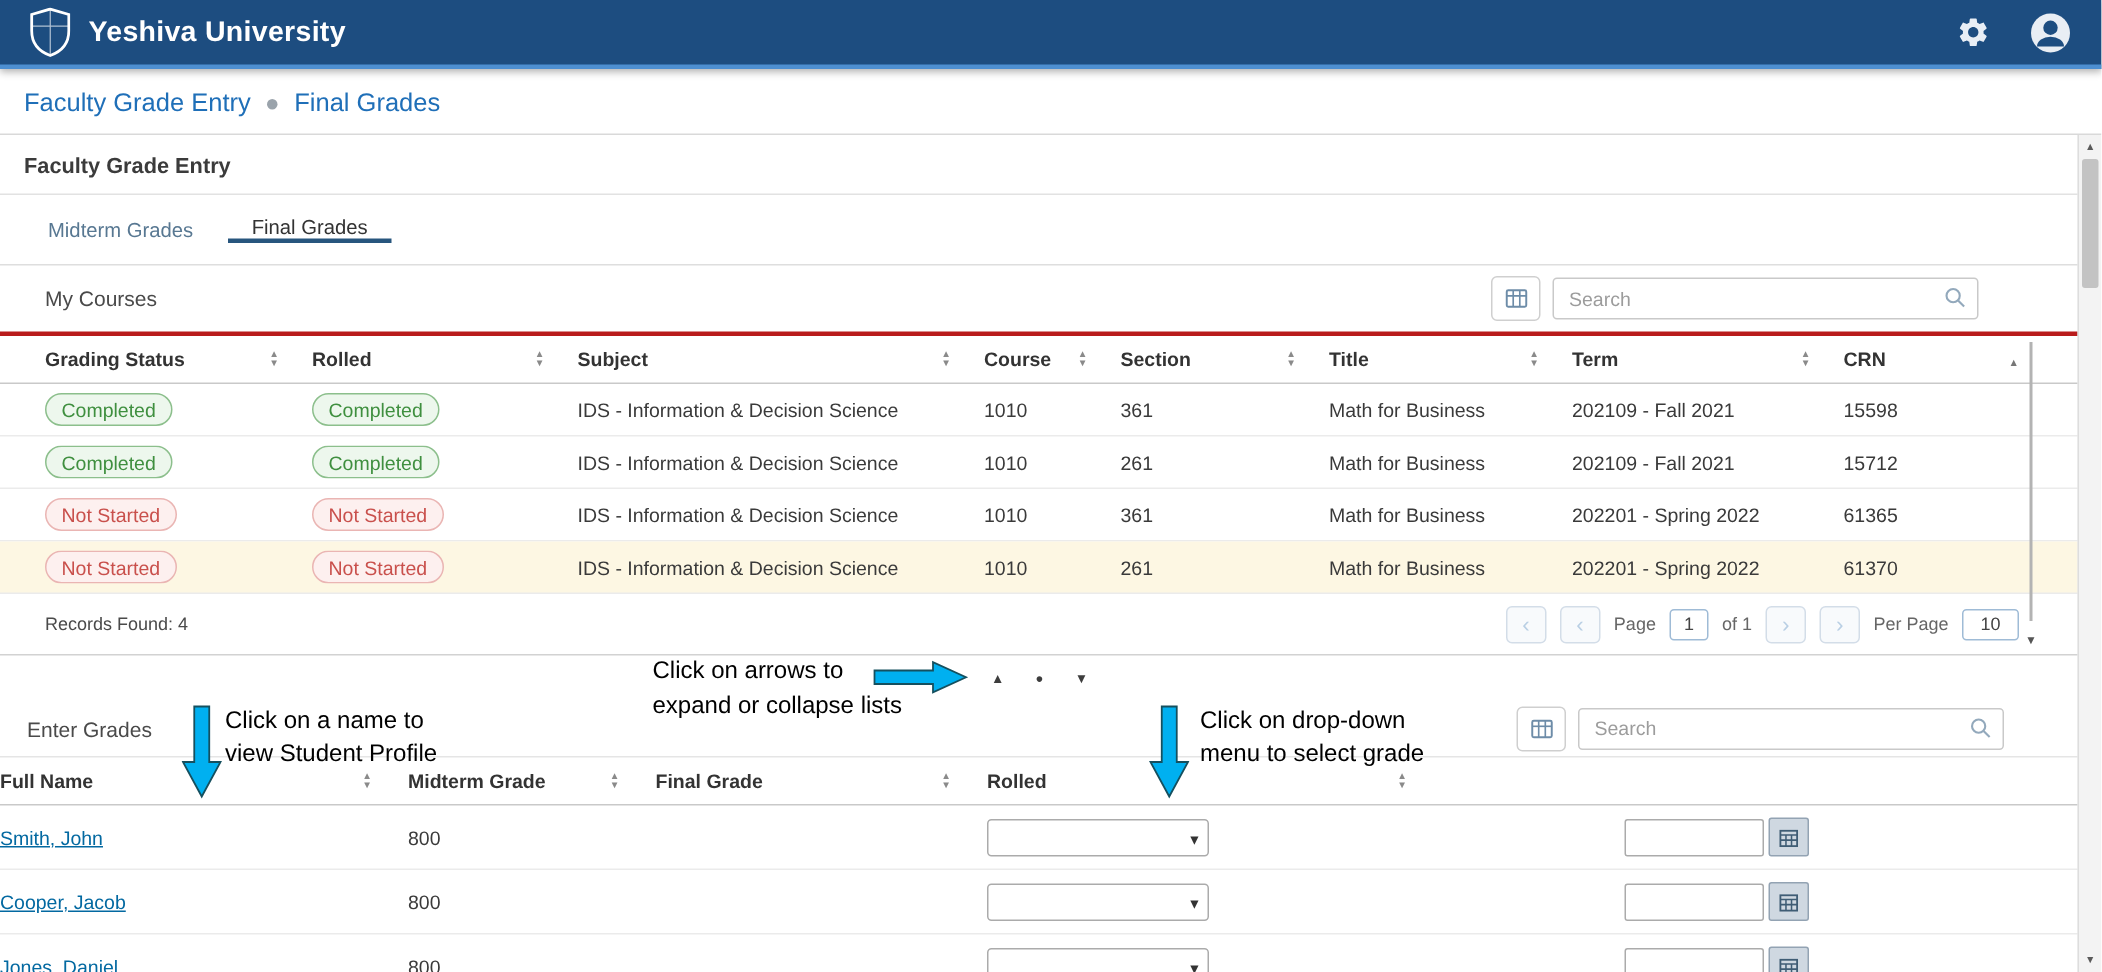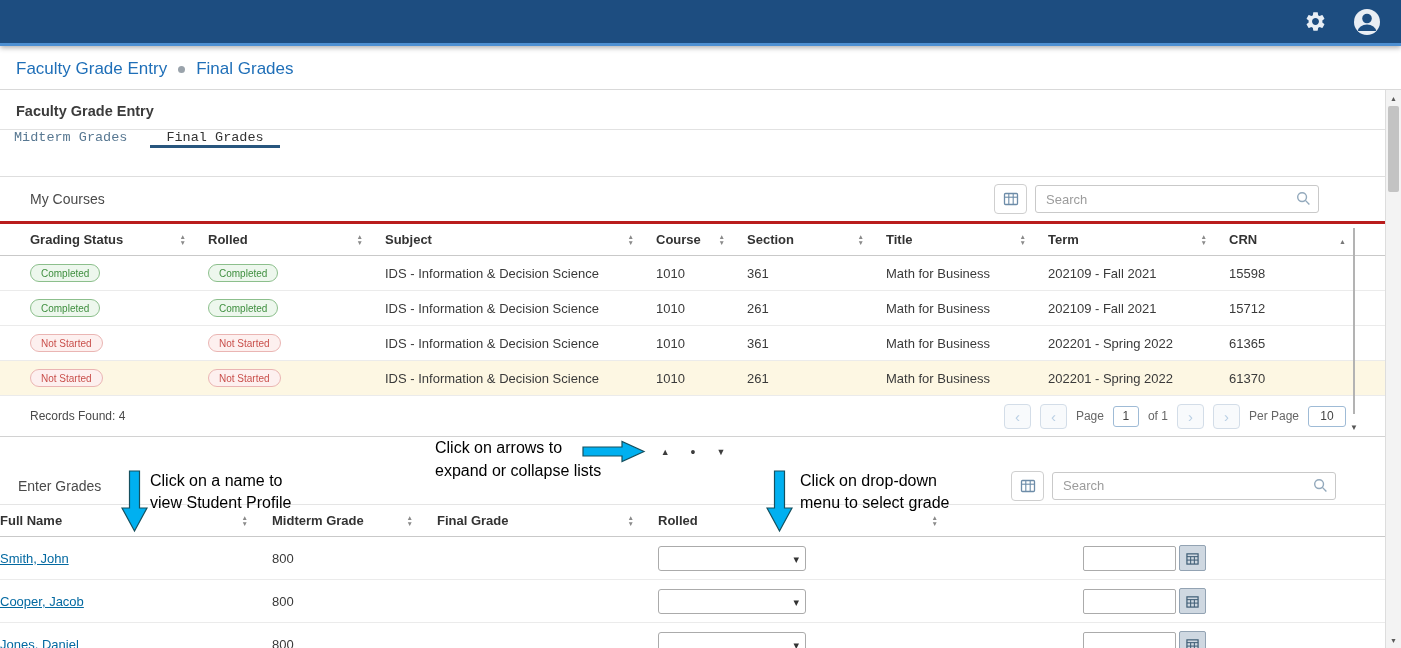--- a/index.html
+++ b/index.html
@@ -26,21 +26,21 @@
     display: flex; align-items: center; padding: 0 16px;
     border-bottom: 1px solid #d9d9d9; background: #fff;
   }
   .crumb { color: #1f6fb8; font-size: 17px; text-decoration: none; cursor: pointer; }
   .crumb-dot { width: 7px; height: 7px; border-radius: 50%; background: #9aa3ab; margin: 0 11px; display: inline-block; }
 
   
   .main { position: absolute; top: 90px; left: 0; width: 1386px; }
   .title-row { height: 40px; padding: 13px 16px 0; font-size: 14.5px; font-weight: bold; color: #3b3b3b; border-bottom: 1px solid #e2e2e2; }
 
-  .tabbar { height: 47px; display: flex; align-items: flex-start; padding-left: 14px; border-bottom: 1px solid #dedede; font-family: Liberation Mono, monospace; }
+  .tabbar { height: 47px; display: flex; align-items: center; padding-left: 32px; border-bottom: 1px solid #dedede; }
   .tab { display: flex; align-items: center; font-size: 13.5px; color: #587892; cursor: pointer; padding: 0 16px; }
   .tab-first { padding-left: 0; padding-right: 12px; }
   .tab-active { color: #333; border-bottom: 3px solid #28567e; margin-left: 11px; }
 
   .section-head { height: 44px; display: flex; align-items: center; padding: 0 67px 0 30px; }
   .section-title { font-size: 14px; color: #4a4a4a; }
   .head-tools { margin-left: auto; display: flex; align-items: center; gap: 8px; }
   .tool-btn { width: 33px; height: 30px; border: 1px solid #cfcfcf; border-radius: 4px; background: #fff; display: flex; align-items: center; justify-content: center; cursor: pointer; }
   .search-wrap { position: relative; width: 284px; height: 28px; }
   .search-input { width: 100%; height: 100%; border: 1px solid #c9c9c9; border-radius: 3px; padding: 0 30px 0 10px; font-size: 13px; color: #555; font-family: inherit; }
@@ -54,21 +54,21 @@
   .th-crn { padding-right: 40px; }
   .sort-icon { display: inline-flex; flex-direction: column; align-items: center; }
   .sort-icon::before { content: "▲"; font-size: 6.5px; line-height: 6px; color: #8a8a8a; }
   .sort-icon::after  { content: "▼"; font-size: 6.5px; line-height: 6px; color: #8a8a8a; }
   .sort-asc::before  { content: "▲"; font-size: 7px; color: #777; }
 
   .c-row { height: 35px; border-bottom: 1px solid #ebebeb; font-size: 13px; color: #3a3a3a; cursor: pointer; align-items: center; }
   .c-row .td { padding-right: 8px; white-space: nowrap; overflow: hidden; }
   .row-highlight { background: #fdf7e3; }
 
-  .pill { display: inline-block; padding: 2.5px 10px; border-radius: 11px; font-size: 10px; }
+  .pill { display: inline-block; padding: 2.5px 10px; border-radius: 11px; font-size: 13px; }
   .pill-green { background: #edf7ed; border: 1px solid #8cbf8c; color: #3f8f3f; }
   .pill-red   { background: #fdf0ef; border: 1px solid #eab5b3; color: #c9504c; }
 
   .courses-footer { height: 41px; border-bottom: 1px solid #d2d2d2; display: flex; align-items: center; padding: 0 40px 0 30px; }
   .records { font-size: 12px; color: #4a4a4a; }
   .pagination { margin-left: auto; display: flex; align-items: center; gap: 9px; font-size: 12px; color: #666; padding-left: 20px; }
   .pg-btn { width: 27px; height: 25px; border: 1px solid #d3dde8; border-radius: 4px; background: #f8fafc; color: #b9cfe4; font-size: 15px; display: flex; align-items: center; justify-content: center; cursor: default; padding: 0; }
   .pg-left::before { content: "‹"; }
   .pg-right::before { content: "›"; }
   .pg-input { width: 26px; height: 21px; border: 1px solid #9fbbd6; border-radius: 3px; text-align: center; font-size: 12px; color: #444; font-family: inherit; }
@@ -116,20 +116,29 @@
 
   .inner-scrollbar { position: absolute; left: 1348px; top: 228px; width: 12px; height: 206px; z-index: 10; }
   .isb-line { position: absolute; left: 5px; top: 0; width: 2px; height: 186px; background: #b3b3b3; }
   .isb-down { position: absolute; bottom: 0; left: 0; width: 100%; text-align: center; color: #555; cursor: pointer; }
   .isb-down::before { content: "▼"; font-size: 8px; }
 </style>
 </head>
 <body>
 
 <header class="topbar">
+  <div class="brand">
+    <span style="display:flex;">
+      <svg width="27" height="33" viewBox="0 0 26 32">
+          <path d="M13 1 L25 4.5 V15 C25 23.5 20 28.5 13 31 C6 28.5 1 23.5 1 15 V4.5 Z" fill="none" stroke="#ffffff" stroke-width="1.8"></path>
+          <path d="M13 1 V31 M1 12 H25" stroke="#ffffff" stroke-width="0.8" opacity="0.65" fill="none"></path>
+        </svg>
+    </span>
+    <span class="brand-text">Yeshiva University</span>
+  </div>
   <div class="topbar-actions">
     <button class="icon-btn">
       <svg width="23" height="23" viewBox="0 0 24 24">
           <path fill="#e8eef5" d="M19.14,12.94c0.04-0.3,0.06-0.61,0.06-0.94c0-0.32-0.02-0.64-0.07-0.94l2.03-1.58c0.18-0.14,0.23-0.41,0.12-0.61l-1.92-3.32c-0.12-0.22-0.37-0.29-0.59-0.22l-2.39,0.96c-0.5-0.38-1.03-0.7-1.62-0.94L14.4,2.81c-0.04-0.24-0.24-0.41-0.48-0.41h-3.84c-0.24,0-0.43,0.17-0.47,0.41L9.25,5.35C8.66,5.59,8.12,5.92,7.63,6.29L5.24,5.33c-0.22-0.08-0.47,0-0.59,0.22L2.74,8.87C2.62,9.08,2.66,9.34,2.86,9.48l2.03,1.58C4.84,11.36,4.8,11.69,4.8,12s0.02,0.64,0.07,0.94l-2.03,1.58c-0.18,0.14-0.23,0.41-0.12,0.61l1.92,3.32c0.12,0.22,0.37,0.29,0.59,0.22l2.39-0.96c0.5,0.38,1.03,0.7,1.62,0.94l0.36,2.54c0.05,0.24,0.24,0.41,0.48,0.41h3.84c0.24,0,0.44-0.17,0.47-0.41l0.36-2.54c0.59-0.24,1.13-0.56,1.62-0.94l2.39,0.96c0.22,0.08,0.47,0,0.59-0.22l1.92-3.32c0.12-0.22,0.07-0.47-0.12-0.61L19.14,12.94z M12,15.6c-1.98,0-3.6-1.62-3.6-3.6s1.62-3.6,3.6-3.6s3.6,1.62,3.6,3.6S13.98,15.6,12,15.6z"></path>
         </svg>
     </button>
     <button class="icon-btn">
       <svg width="28" height="28" viewBox="0 0 28 28">
           <circle cx="14" cy="14" r="13" fill="#e9eef4"></circle>
           <circle cx="14" cy="10.5" r="4.8" fill="#1d4d80"></circle>

